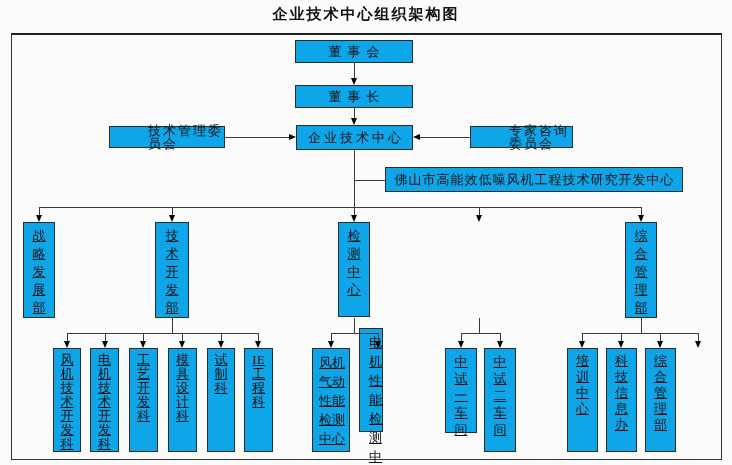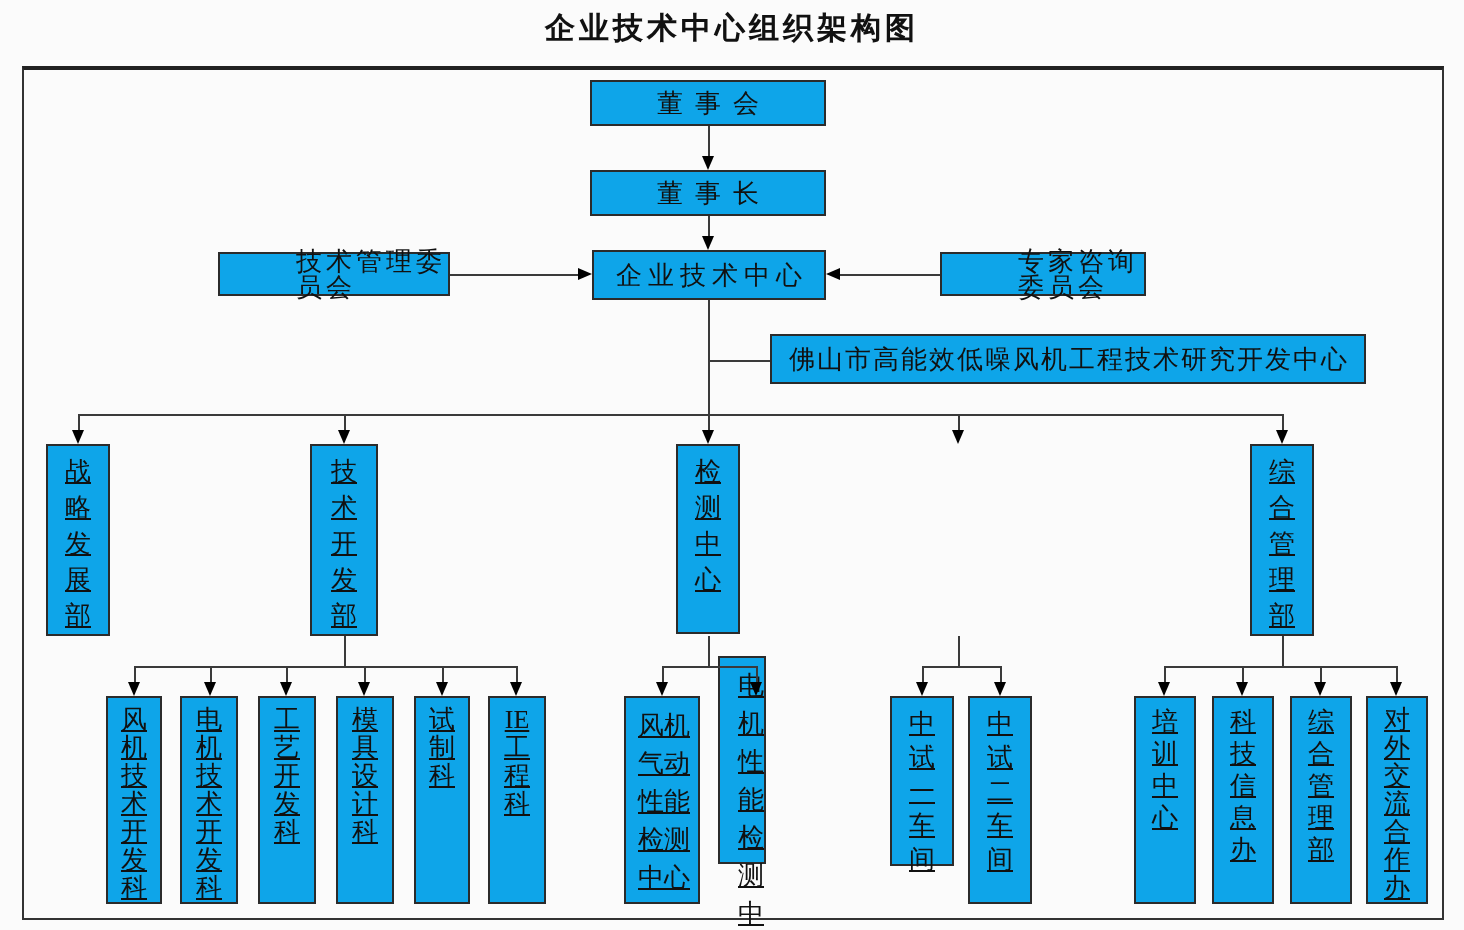--- a/index.html
+++ b/index.html
@@ -123,23 +123,20 @@
 
   <div class="box vbox" style="left:567px;top:348px;width:31px;height:104px">
     <span class="vt w1 lh16">培训中心</span>
   </div>
   <div class="box vbox" style="left:606px;top:348px;width:31px;height:104px">
     <span class="vt w1 lh16">科技信息办</span>
   </div>
   <div class="box vbox" style="left:645px;top:348px;width:31px;height:104px">
     <span class="vt w1 lh16">综合管理部</span>
   </div>
-  <div class="box vbox" style="left:683px;top:348px;width:31px;height:104px">
-    <span class="vt w1 lh14">对外交流合作办</span>
-  </div>
 
   <div class="vl" style="left:354px;top:63px;height:15px"></div>
   <div class="ar down" style="left:350.5px;top:78px"></div>
   <div class="vl" style="left:354px;top:108px;height:10px"></div>
   <div class="ar down" style="left:350.5px;top:118px"></div>
 
   <div class="hl" style="left:225px;top:137px;width:64px"></div>
   <div class="ar right" style="left:289px;top:133.5px"></div>
   <div class="hl" style="left:420px;top:137px;width:50px"></div>
   <div class="ar left" style="left:413px;top:133.5px"></div>

